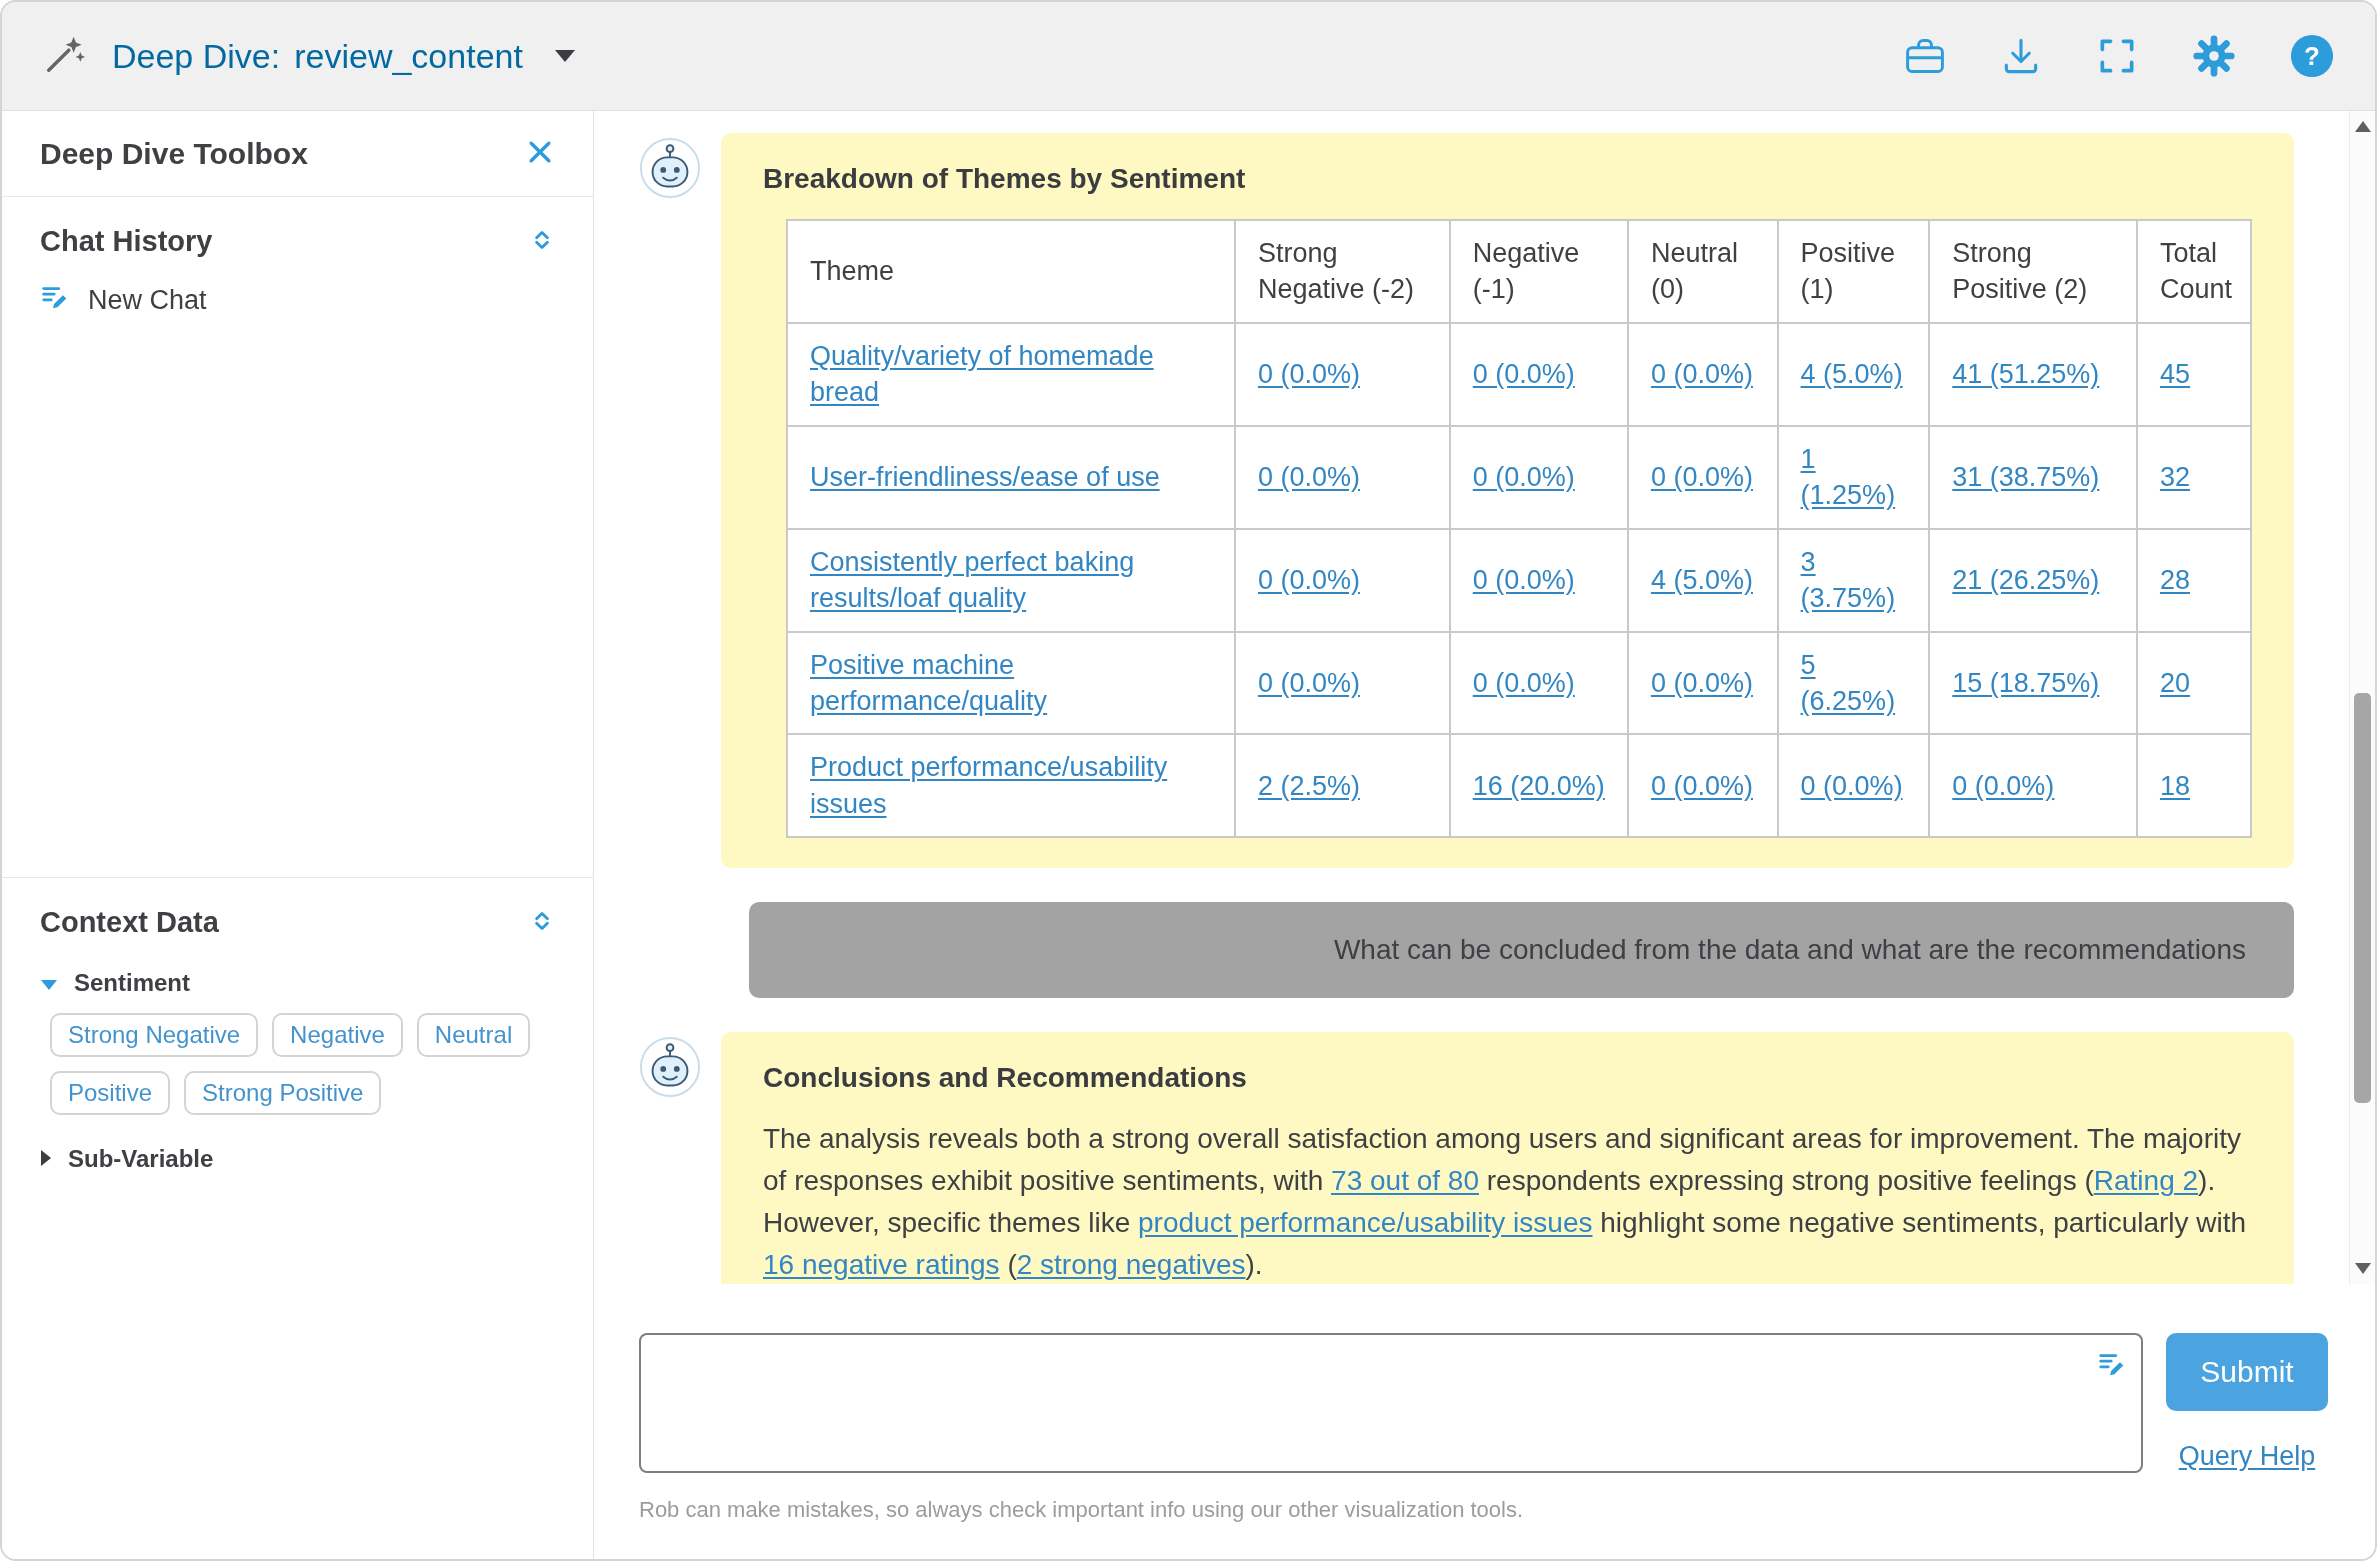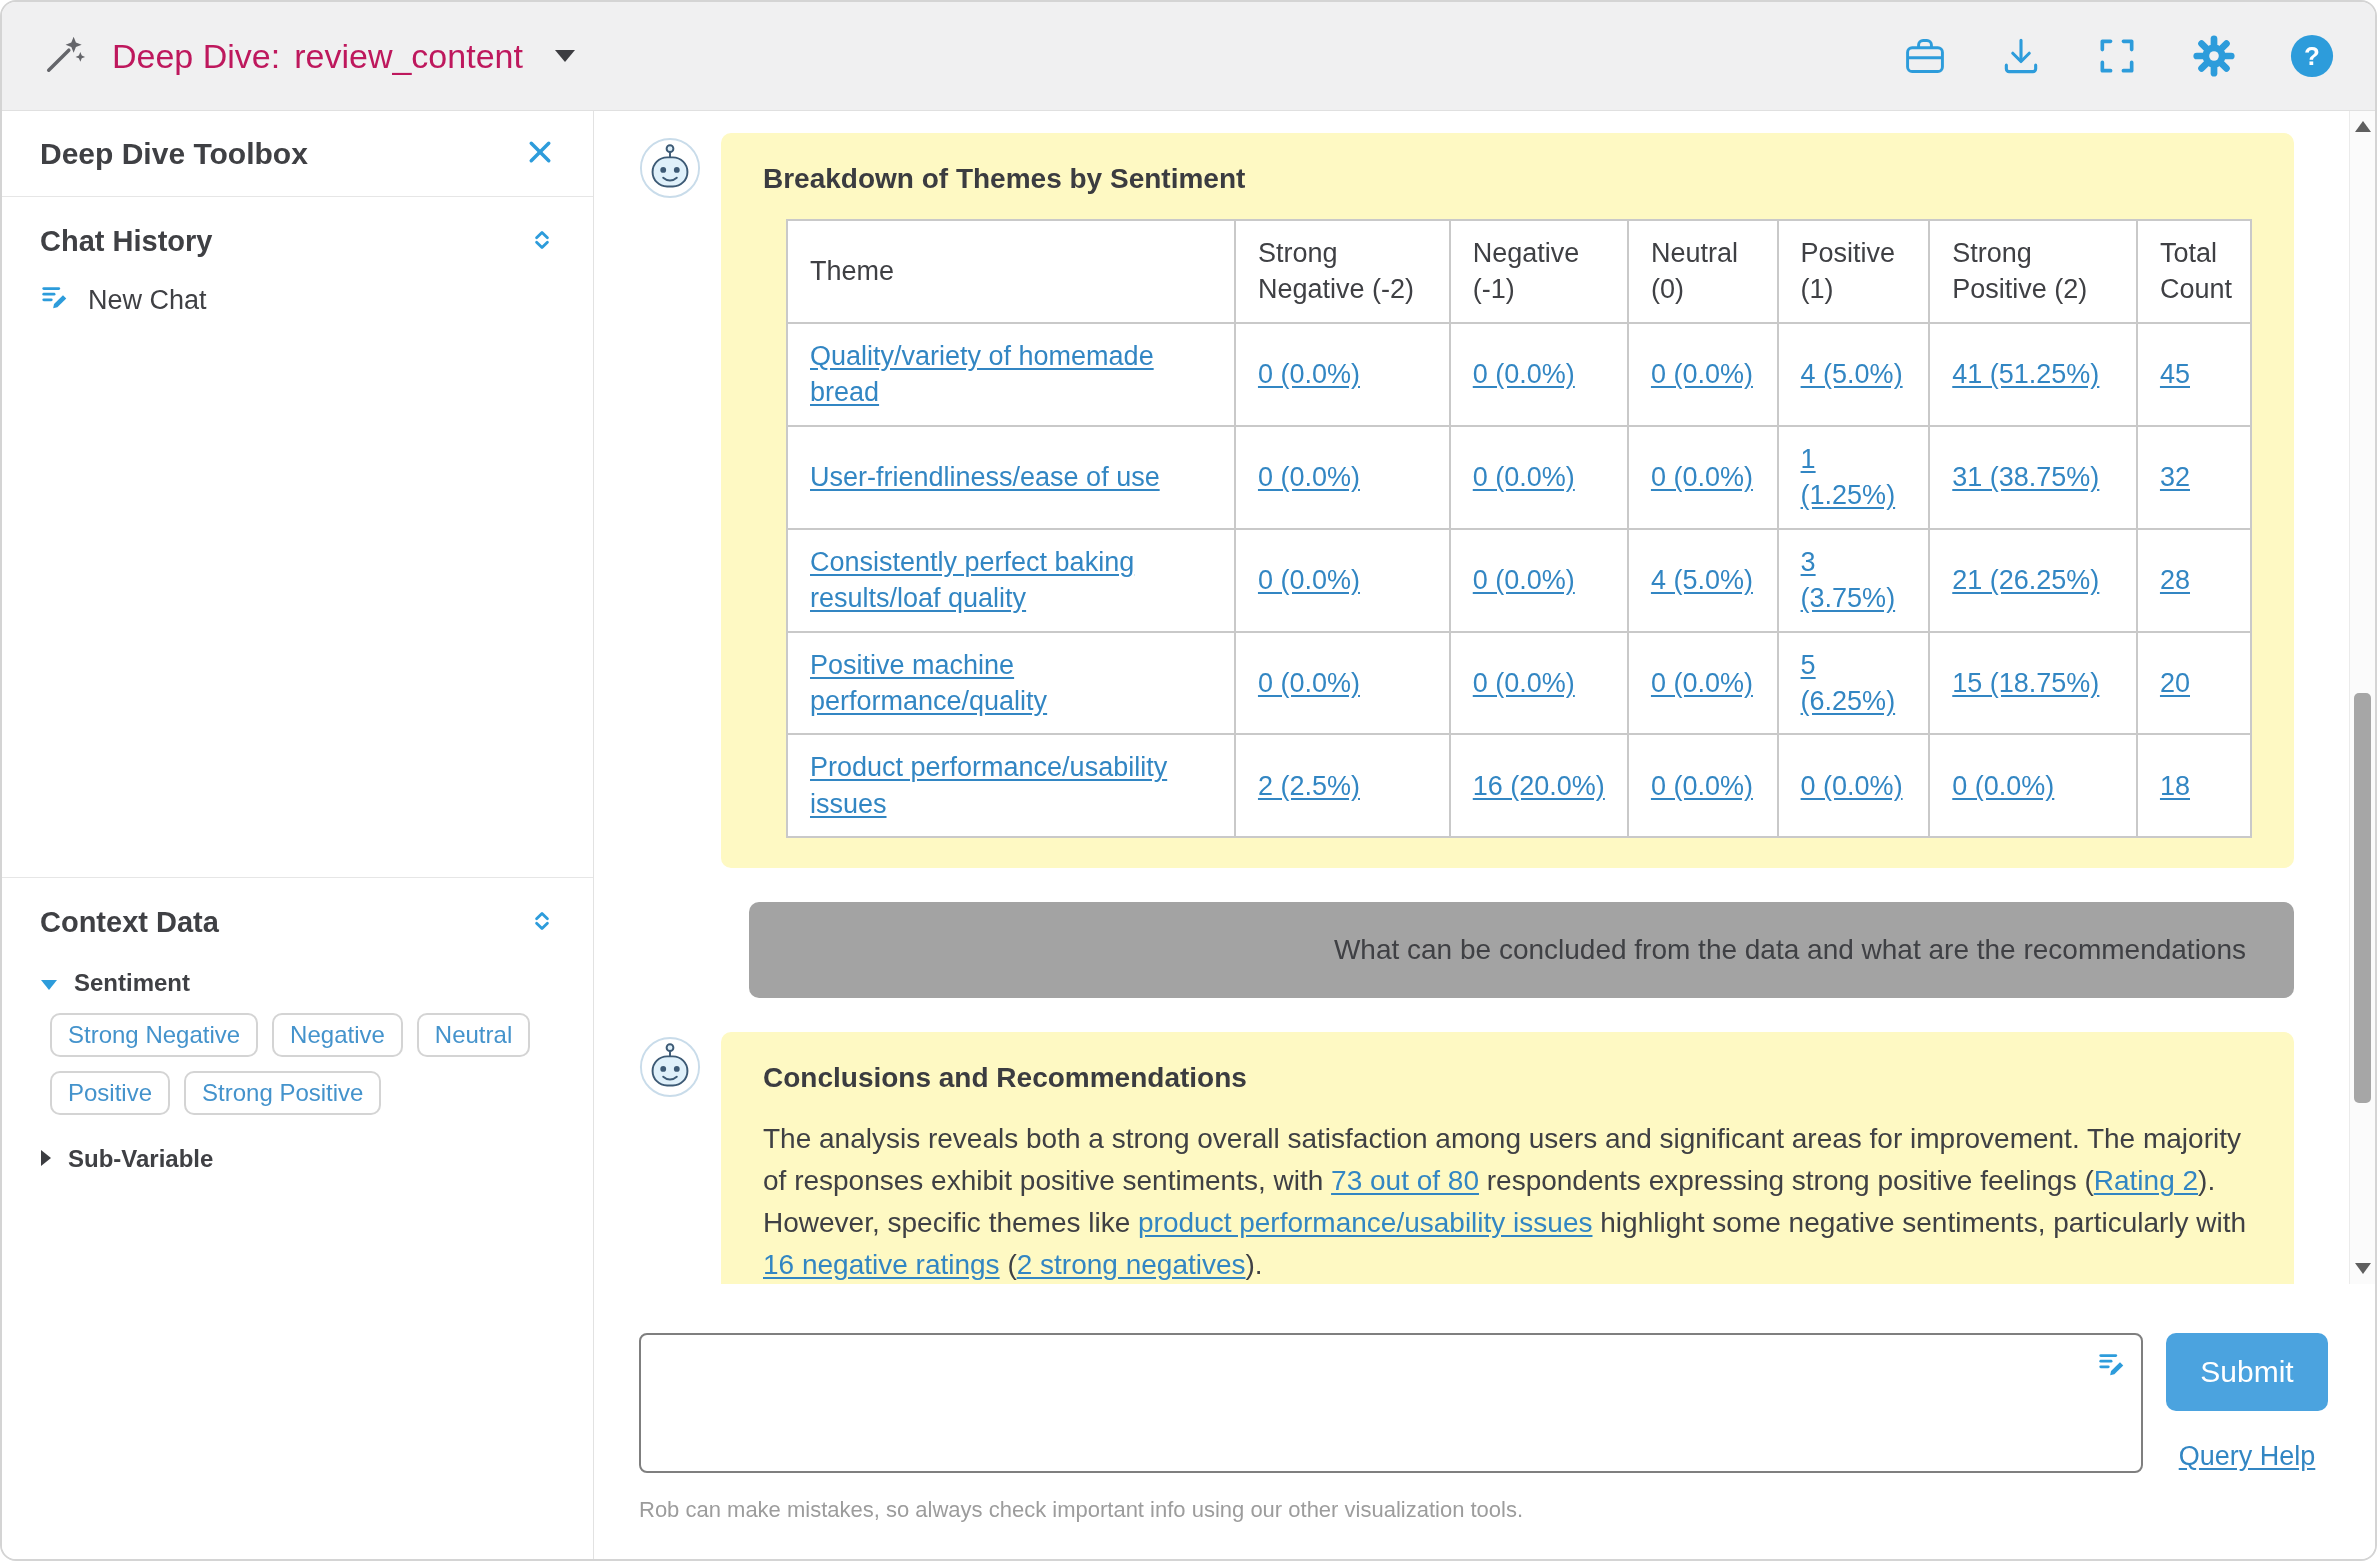--- a/index.html
+++ b/index.html
@@ -12,21 +12,21 @@
   .app {
     width:2377px; height:1561px; display:flex; flex-direction:column;
     border:2px solid #d4d4d4; border-radius:16px; overflow:hidden; background:#fff;
   }
 
   
   .topbar {
     flex:0 0 109px; background:#f0f0f1; border-bottom:1px solid #e0e0e0;
     display:flex; align-items:center; padding:0 40px;
   }
-  .topbar-title { display:flex; align-items:flex-start; margin-left:24px; font-size:34px; color:#be185d; }
+  .topbar-title { display:flex; align-items:flex-start; margin-left:24px; font-size:34px; color:#0369a1; }
   .topbar-title .dataset { margin-left:14px; }
   .title-caret { margin-left:30px; display:flex; align-items:center; }
   .topbar-actions { margin-left:auto; display:flex; align-items:center; gap:52px; }
   .topbar-actions .action { display:flex; align-items:center; cursor:pointer; }
 
   
   .body { flex:1; display:flex; min-height:0; }
 
   
   .sidebar { flex:0 0 592px; background:#fff; border-right:1px solid #e2e2e2; display:flex; flex-direction:column; }

